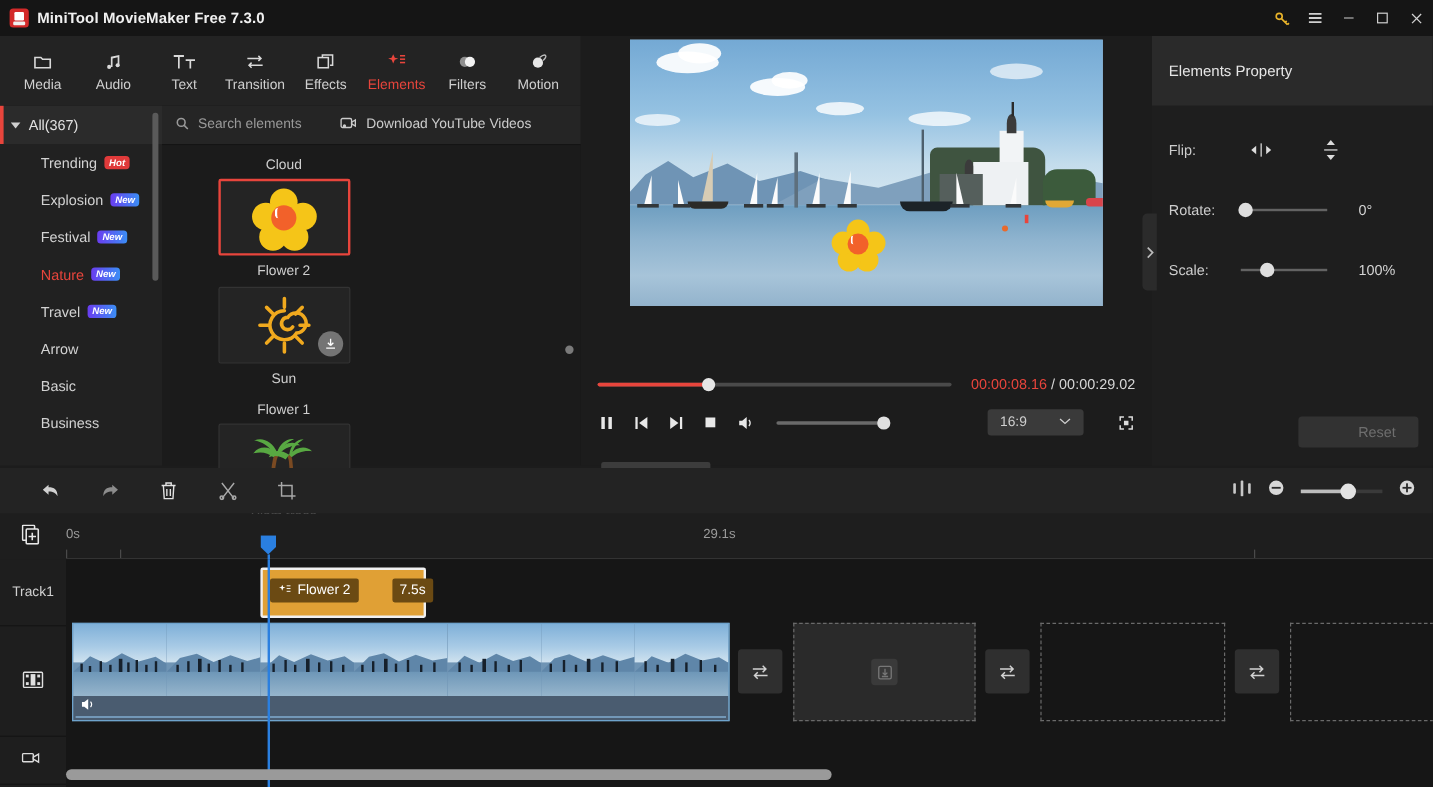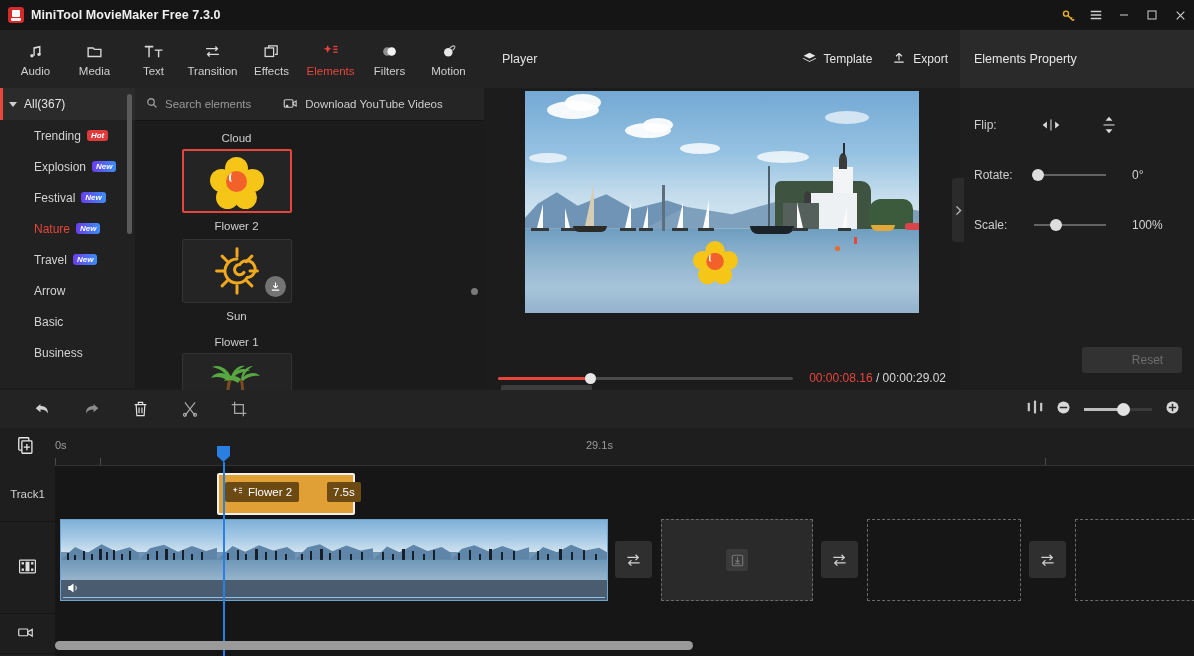--- a/index.html
+++ b/index.html
@@ -303,35 +303,35 @@
         <svg width="13" height="13" viewBox="0 0 24 24" stroke="currentColor" stroke-width="2">
             <path d="M5 5l14 14M19 5L5 19"></path>
           </svg>
       </div>
     </div>
   </div>
 
   <div class="toolbar">
     <div class="tool">
       <span class="ticon">
+        <svg width="17" height="17" viewBox="0 0 24 24" fill="none" stroke="#d9d9d9" stroke-width="1.9">
+          <path d="M3 7h7l2 2h9v10H3z"></path>
+          </svg>
+        </span>
+      <span>Media</span>
+    </div>
+    <div class="tool">
+      <span class="ticon">
         <svg width="17" height="17" viewBox="0 0 24 24" fill="#d9d9d9">
           <path d="M9 18V6l10-2v12h-2V6.6L11 8v10z"></path>
             <circle cx="7" cy="18" r="2.4"></circle>
             <circle cx="17" cy="16" r="2.4"></circle>
           </svg>
         </span>
       <span>Audio</span>
-    </div>
-    <div class="tool">
-      <span class="ticon">
-        <svg width="17" height="17" viewBox="0 0 24 24" fill="none" stroke="#d9d9d9" stroke-width="1.9">
-          <path d="M3 7h7l2 2h9v10H3z"></path>
-          </svg>
-        </span>
-      <span>Media</span>
     </div>
     <div class="tool">
       <span class="ticon">
         <svg width="20" height="17" viewBox="0 0 28 24" fill="#d9d9d9">
           <path d="M1 4h12v2.4H8V20H6V6.4H1z"></path>
             <path d="M15 9h11v2.1h-4.5V20h-2v-8.9H15z"></path>
           </svg>
         </span>
       <span>Text</span>
     </div>
@@ -499,40 +499,20 @@
           </div>
         </div>
         <div class="caption-bot">Plam trees</div>
       </div>
     </div>
     <div class="el-scroll-dot"></div>
     <div class="partial-row">⎯&nbsp;&nbsp;&nbsp;⎯</div>
   </div>
 
   <div class="player">
-    <div class="player-head">
-      <div class="ptitle">Player</div>
-      <div class="phbtns">
-        <div class="phbtn">
-          <span>
-            <svg width="15" height="14" viewBox="0 0 24 24" fill="#e8e8e8">
-              <path d="M12 3l10 5-10 5L2 8z"></path>
-                <path d="M2 12l10 5 10-5 2 1-12 6-12-6z" opacity=".85"></path>
-              </svg></span>
-          <span>Template</span>
-        </div>
-        <div class="phbtn">
-          <span>
-            <svg width="14" height="14" viewBox="0 0 24 24" fill="none" stroke="#e8e8e8" stroke-width="2">
-              <path d="M12 16V4m0 0L7 9m5-5l5 5M4 19h16"></path>
-              </svg></span>
-          <span>Export</span>
-        </div>
-      </div>
-    </div>
 
     <div class="stage">
       <div class="video">
         <div class="sky"></div>
 
         <div class="cloud" style="left:22px;top:10px;width:52px;height:18px;"></div>
         <div class="cloud" style="left:40px;top:3px;width:36px;height:17px;"></div>
         <div class="cloud" style="left:100px;top:32px;width:46px;height:15px;"></div>
         <div class="cloud" style="left:118px;top:27px;width:30px;height:14px;"></div>
         <div class="cloud" style="left:155px;top:52px;width:40px;height:11px;opacity:.8"></div>

